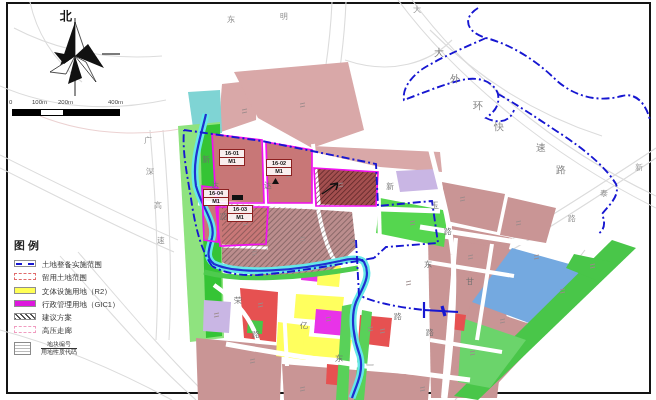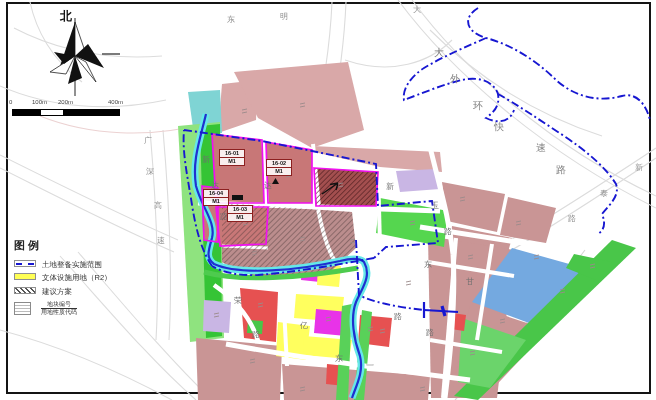--- a/index.html
+++ b/index.html
@@ -278,26 +278,38 @@
       <div class="r2x">M1</div>
   </div>
 
   <div id="legend">
     <div id="legend-title">图例</div>
     <div class="lg-item">
       <span class="sw sw-impl"></span>
       <span class="lg-label">土地整备实施范围</span>
     </div>
     <div class="lg-item">
+      <span class="sw sw-res"></span>
+      <span class="lg-label">留用土地范围</span>
+    </div>
+    <div class="lg-item">
       <span class="sw sw-r2"></span>
       <span class="lg-label">文体设施用地（R2）</span>
     </div>
     <div class="lg-item">
+      <span class="sw sw-gic1"></span>
+      <span class="lg-label">行政管理用地（GIC1）</span>
+    </div>
+    <div class="lg-item">
       <span class="sw sw-plan"></span>
       <span class="lg-label">建议方案</span>
+    </div>
+    <div class="lg-item">
+      <span class="sw sw-hv"></span>
+      <span class="lg-label">高压走廊</span>
     </div>
     <div class="lg-note">
       <span class="frac-box"></span>
       <span class="frac-text">
         <div class="top">地块编号</div>
         <div>用地性质代码</div>
       </span>
     </div>
   </div>
 </div>

